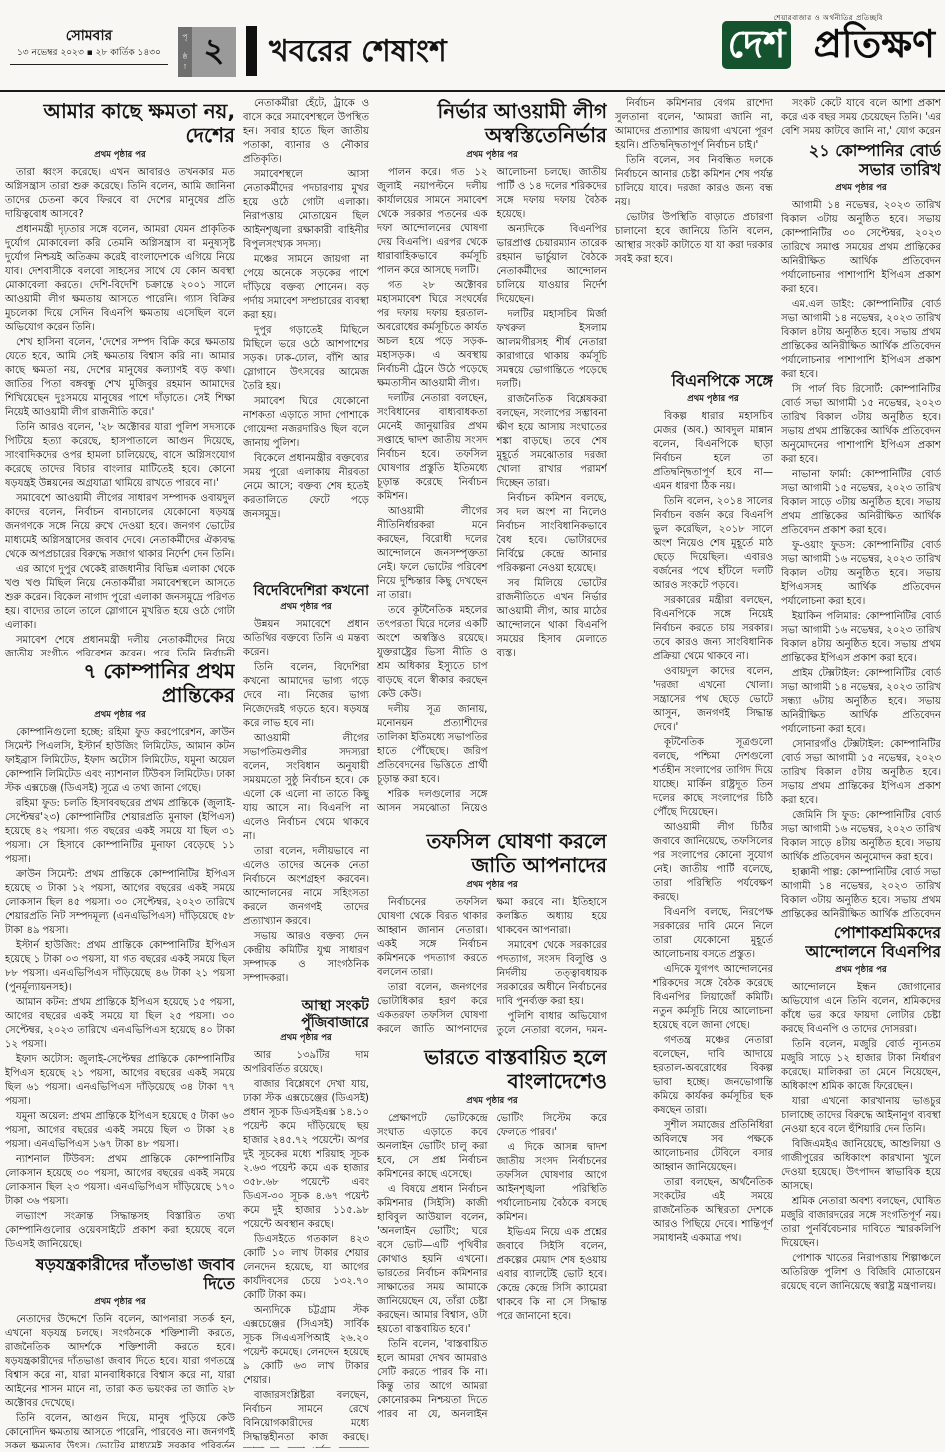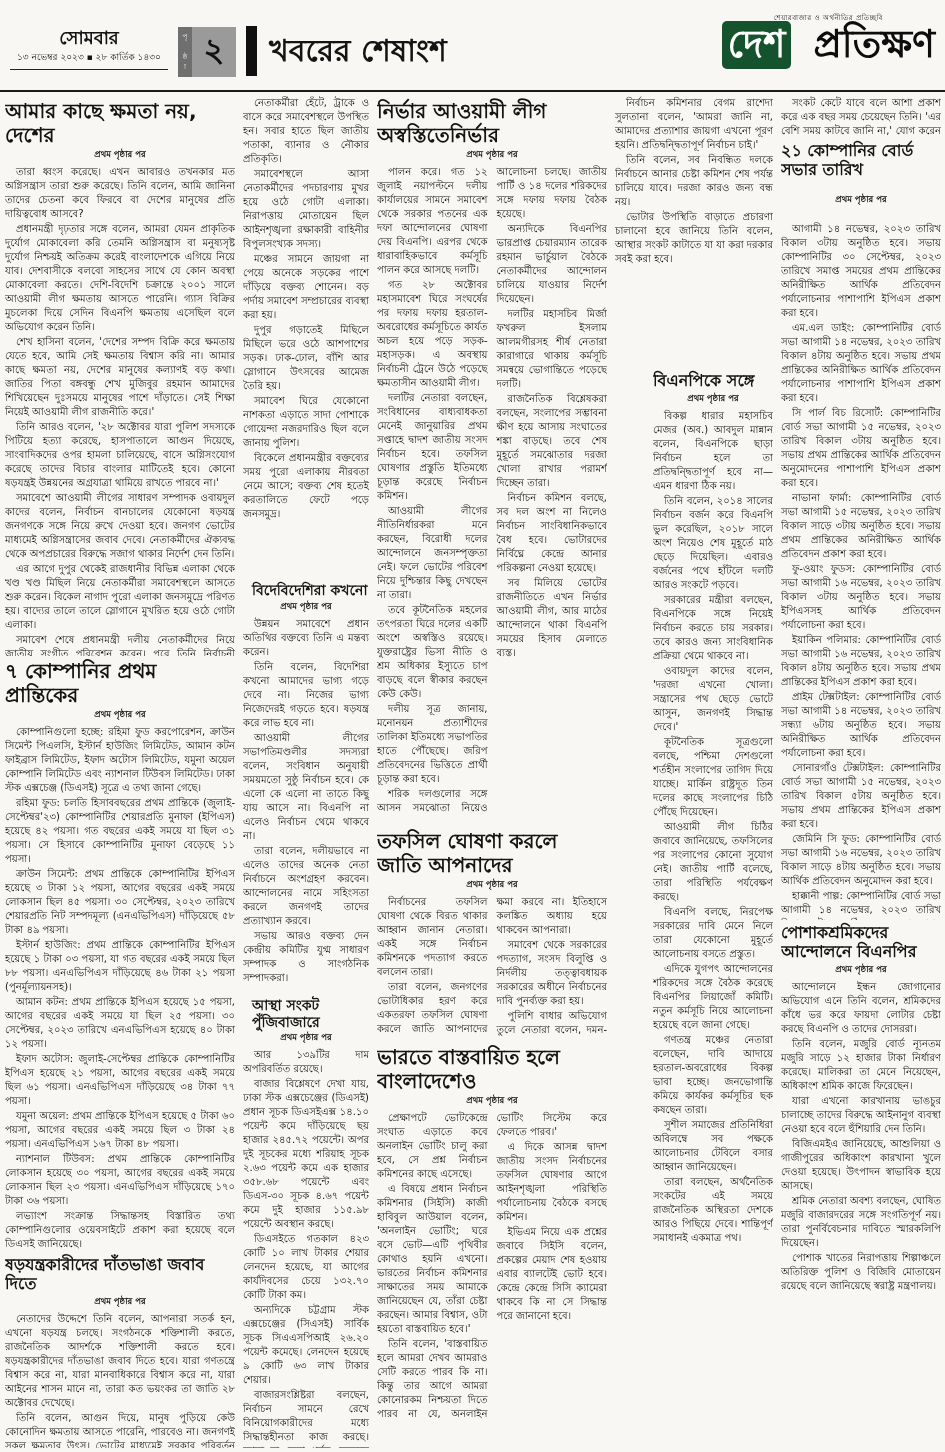--- a/index.html
+++ b/index.html
@@ -4,40 +4,40 @@
 <style>
   html,body{margin:0;padding:0;background:#d8d6d0;}
   .page{
     width:945px;height:1452px;background:#f8f7f3;color:#141414;
     font-family:"DejaVu Sans","Liberation Sans",sans-serif;
     position:relative;overflow:hidden;box-sizing:border-box;
   }
   
   header{position:relative;height:92px;border-bottom:2px solid #1a1a1a;box-sizing:border-box;}
   .dateblock{position:absolute;left:10px;top:28px;width:158px;text-align:center;border-bottom:1px solid #222;padding-bottom:4px;}
-  .weekday{font-weight:bold;font-size:18px;line-height:1.1;}
+  .weekday{font-weight:bold;font-size:14px;line-height:1.1;}
   .dateline{font-size:9px;margin-top:2px;}
   .pagebox{position:absolute;left:178px;top:27px;width:58px;height:50px;background:#9a9a9a;display:flex;}
   .pagestrip{width:14px;background:#6f6f6f;color:#f0f0f0;font-size:7px;writing-mode:vertical-rl;text-orientation:upright;display:flex;align-items:center;justify-content:center;overflow:hidden;}
   .pagenum{flex:1;display:flex;align-items:center;justify-content:center;font-size:32px;font-weight:bold;color:#101010;}
   .titlewrap{position:absolute;left:246px;top:26px;display:flex;align-items:center;}
   .titlebar{display:inline-block;width:11px;height:50px;background:#101010;margin-right:12px;}
   h1.section{font-size:30px;font-weight:bold;margin:0;line-height:1;}
   .masthead{position:absolute;right:10px;top:12px;text-align:center;}
   .tagline{font-size:7px;letter-spacing:.5px;margin-bottom:1px;color:#222;}
   .logo{font-size:38px;font-weight:bold;line-height:1;white-space:nowrap;}
   .logo-first{background:#14532d;color:#ffffff;padding:1px 6px 3px;border-radius:5px;margin-right:22px;}
   .logo-rest{color:#0d0d0d;}
   
   main{display:flex;gap:8px;padding:4px 5px 0;height:1356px;overflow:hidden;box-sizing:border-box;}
   .col{display:flex;flex-direction:column;overflow:hidden;flex:none;}
   .block{display:flex;flex-direction:column;overflow:hidden;}
   .block .body{flex:1 1 auto;min-height:0;overflow:hidden;}
   .twin .body{column-count:2;column-gap:9px;column-fill:auto;}
-  .hl{text-align:left;font-weight:bold;line-height:1.18;margin:4px 0 0;}
+  .hl{text-align:right;font-weight:bold;line-height:1.18;margin:4px 0 0;}
   .hl.xl{font-size:20px;}
   .hl.lg{font-size:16px;}
   .hl.md{font-size:14px;margin-left:9px;}
   .subhead{text-align:center;font-size:8.5px;font-weight:bold;margin:1px 0 3px;}
   p{margin:0 0 1px;font-size:10px;line-height:1.4;text-align:justify;text-indent:11px;}
 </style>
 </head>
 <body>
 
 <div class="page">
@@ -200,21 +200,21 @@
             <p>তারা বলছেন, অর্থনৈতিক সংকটের এই সময়ে রাজনৈতিক অস্থিরতা দেশকে আরও পিছিয়ে দেবে। শান্তিপূর্ণ সমাধানই একমাত্র পথ।</p>
           </div>
         </article>
       </div>
       <div class="col" style="width: 160px;">
         <article class="block" style="height: 42px; flex: 0 0 auto;">
           <div class="body">
             <p>সংকট কেটে যাবে বলে আশা প্রকাশ করে এক বছর সময় চেয়েছেন তিনি। 'এর বেশি সময় কাটবে জানি না,' যোগ করেন মন্ত্রী।</p>
           </div>
         </article>
-        <article class="block" style="height: 782px; flex: 0 0 auto; gap: 12px;">
+        <article class="block" style="height: 782px; flex: 0 0 auto;">
           <h2 class="hl lg">২১ কোম্পানির বোর্ড সভার তারিখ</h2>
           <div class="subhead">প্রথম পৃষ্ঠার পর</div>
           <div class="body">
             <p>আগামী ১৪ নভেম্বর, ২০২৩ তারিখ বিকাল ৩টায় অনুষ্ঠিত হবে। সভায় কোম্পানিটির ৩০ সেপ্টেম্বর, ২০২৩ তারিখে সমাপ্ত সময়ের প্রথম প্রান্তিকের অনিরীক্ষিত আর্থিক প্রতিবেদন পর্যালোচনার পাশাপাশি ইপিএস প্রকাশ করা হবে।</p>
             <p>এম.এল ডাইং: কোম্পানিটির বোর্ড সভা আগামী ১৪ নভেম্বর, ২০২৩ তারিখ বিকাল ৪টায় অনুষ্ঠিত হবে। সভায় প্রথম প্রান্তিকের অনিরীক্ষিত আর্থিক প্রতিবেদন পর্যালোচনার পাশাপাশি ইপিএস প্রকাশ করা হবে।</p>
             <p>সি পার্ল বিচ রিসোর্ট: কোম্পানিটির বোর্ড সভা আগামী ১৫ নভেম্বর, ২০২৩ তারিখ বিকাল ৩টায় অনুষ্ঠিত হবে। সভায় প্রথম প্রান্তিকের আর্থিক প্রতিবেদন অনুমোদনের পাশাপাশি ইপিএস প্রকাশ করা হবে।</p>
             <p>নাভানা ফার্মা: কোম্পানিটির বোর্ড সভা আগামী ১৫ নভেম্বর, ২০২৩ তারিখ বিকাল সাড়ে ৩টায় অনুষ্ঠিত হবে। সভায় প্রথম প্রান্তিকের অনিরীক্ষিত আর্থিক প্রতিবেদন প্রকাশ করা হবে।</p>
             <p>ফু-ওয়াং ফুডস: কোম্পানিটির বোর্ড সভা আগামী ১৬ নভেম্বর, ২০২৩ তারিখ বিকাল ৩টায় অনুষ্ঠিত হবে। সভায় ইপিএসসহ আর্থিক প্রতিবেদন পর্যালোচনা করা হবে।</p>
             <p>ইয়াকিন পলিমার: কোম্পানিটির বোর্ড সভা আগামী ১৬ নভেম্বর, ২০২৩ তারিখ বিকাল ৪টায় অনুষ্ঠিত হবে। সভায় প্রথম প্রান্তিকের ইপিএস প্রকাশ করা হবে।</p>
             <p>প্রাইম টেক্সটাইল: কোম্পানিটির বোর্ড সভা আগামী ১৪ নভেম্বর, ২০২৩ তারিখ সন্ধ্যা ৬টায় অনুষ্ঠিত হবে। সভায় অনিরীক্ষিত আর্থিক প্রতিবেদন পর্যালোচনা করা হবে।</p>

